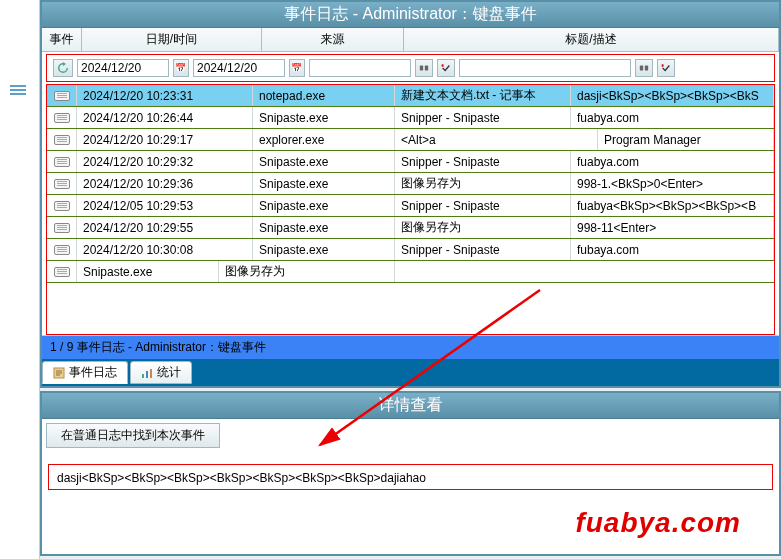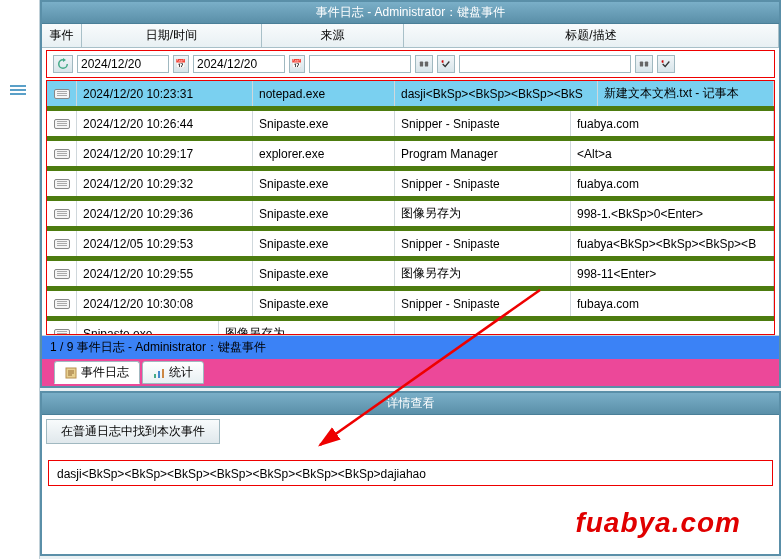--- a/index.html
+++ b/index.html
@@ -4,52 +4,52 @@
 <style>
 * { margin: 0; padding: 0; box-sizing: border-box; font-family: "Microsoft YaHei", Arial, sans-serif; font-size: 12px; }
 body { background: #e8f0f3; width: 781px; height: 559px; overflow: hidden; position: relative; }
 .main-container { position: absolute; left: 40px; top: 0; width: 741px; height: 559px; display: flex; flex-direction: column; }
 .side-strip { position: absolute; left: 0; top: 0; width: 40px; height: 559px; background: #fff; border-right: 1px solid #c0d0d8; }
 .side-icon { position: absolute; left: 10px; top: 85px; width: 16px; height: 10px; }
 .side-icon span { display: block; height: 2px; background: #5aa0c8; margin-bottom: 2px; }
 
 .panel { border: 2px solid #5a8fa8; background: #fff; margin-bottom: 3px; }
 .panel-top { height: 388px; display: flex; flex-direction: column; }
-.panel-title { background: linear-gradient(#7aafc8, #5a8fa8); color: #fff; text-align: center; padding: 2px 0; font-size: 12px; border-bottom: 1px solid #4a7f98; }
+.panel-title { background: linear-gradient(#7aafc8, #5a8fa8); color: #fff; text-align: center; padding: 2px 0; font-size: 16px; border-bottom: 1px solid #4a7f98; }
 
 .header-row { display: flex; background: #f5f9fb; border-bottom: 1px solid #a8c0c8; }
 .header-cell { border-right: 1px solid #a8c0c8; padding: 3px 6px; text-align: center; background: linear-gradient(#f8fbfc, #e8f0f3); }
 .hc-event { width: 40px; }
 .hc-date { width: 180px; }
 .hc-source { width: 142px; }
 .hc-title { flex: 1; }
 
 .filter-row { display: flex; align-items: center; padding: 4px 6px; gap: 4px; border: 1px solid #e00; margin: 2px 4px; background: #fff; }
 .refresh-btn { width: 20px; height: 18px; background: linear-gradient(#f0f5f8,#d8e5ea); border: 1px solid #a0b8c0; display: flex; align-items: center; justify-content: center; cursor: pointer; }
 .refresh-btn svg { width: 12px; height: 12px; }
 .date-input { border: 1px solid #a0b8c0; padding: 1px 3px; width: 92px; height: 18px; background: #fff; }
 .cal-btn { width: 16px; height: 18px; background: linear-gradient(#f0f5f8,#d8e5ea); border: 1px solid #a0b8c0; cursor: pointer; display: flex; align-items: center; justify-content: center; font-size: 9px; }
 .text-input { border: 1px solid #a0b8c0; padding: 1px 3px; height: 18px; background: #fff; }
 .search-btn { width: 18px; height: 18px; background: linear-gradient(#f0f5f8,#d8e5ea); border: 1px solid #a0b8c0; cursor: pointer; display: flex; align-items: center; justify-content: center; }
 .clear-btn { width: 18px; height: 18px; background: linear-gradient(#f0f5f8,#d8e5ea); border: 1px solid #a0b8c0; cursor: pointer; display: flex; align-items: center; justify-content: center; }
 
 .table-wrap { border: 1px solid #e00; margin: 0 4px; flex: 1; overflow: hidden; background: #fff; }
-.data-row { display: flex; border-bottom: 5px solid #4d7c0f; height: 30px; align-items: center; }
+.data-row { display: flex; border-bottom: 1px solid #4d7c0f; height: 22px; align-items: center; }
 .data-row.selected { background: #7ad0f0; }
 .cell { border-right: 1px solid #d0d8dc; padding: 2px 6px; overflow: hidden; white-space: nowrap; height: 100%; display: flex; align-items: center; }
 .c-icon { width: 30px; justify-content: center; }
 .c-date { width: 176px; }
 .c-source { width: 142px; }
 .c-title { width: 176px; }
 .c-desc { flex: 1; }
 .kbd-icon { width: 16px; height: 10px; border: 1px solid #888; border-radius: 2px; background: #f5f5f5; position: relative; }
 .kbd-icon::before { content: ""; position: absolute; left: 2px; top: 1px; right: 2px; height: 1px; background: #aaa; box-shadow: 0 2px 0 #aaa, 0 4px 0 #aaa; }
 
 .status-bar { padding: 3px 8px; background: #3b82f6; border-top: 1px solid #c0d0d8; }
-.tabs-bar { display: flex; padding: 2px 12px; background: #ec4899; gap: 2px; }
+.tabs-bar { display: flex; padding: 2px 0; background: #0369a1; gap: 2px; }
 .tab { border: 1px solid #a0b8c0; background: linear-gradient(#fff,#e8f0f3); padding: 2px 10px; border-radius: 3px 3px 0 0; cursor: pointer; display: flex; align-items: center; gap: 4px; }
 .tab.active { background: #fff; border-bottom-color: #fff; }
 .tab-icon { width: 12px; height: 12px; }
 
 .panel-bottom { flex: 1; display: flex; flex-direction: column; }
 .detail-btn-row { padding: 4px; }
 .detail-btn { border: 1px solid #a0b8c0; background: linear-gradient(#f8fbfc,#e0e8ec); padding: 3px 14px; cursor: pointer; }
 .detail-content { margin: 12px 6px; padding: 6px 8px; border: 1px solid #e00; background: #fff; height: 26px; overflow: hidden; }
 
 .watermark { position: absolute; right: 40px; bottom: 20px; font-size: 28px; font-weight: bold; color: #e00000; font-style: italic; letter-spacing: 1px; pointer-events: none; }
@@ -116,40 +116,40 @@
       </div>
     </div>
 
     <div class="table-wrap" id="table-body">
         <div class="data-row selected">
           <div class="cell c-icon">
             <div class="kbd-icon"></div>
           </div>
           <div class="cell c-date">2024/12/20 10:23:31</div>
           <div class="cell c-source">notepad.exe</div>
+          <div class="cell c-title">新建文本文档.txt - 记事本</div>
           <div class="cell c-desc">dasji&lt;BkSp&gt;&lt;BkSp&gt;&lt;BkSp&gt;&lt;BkS</div>
-          <div class="cell c-title">新建文本文档.txt - 记事本</div>
         </div>
         <div class="data-row">
           <div class="cell c-icon">
             <div class="kbd-icon"></div>
           </div>
           <div class="cell c-date">2024/12/20 10:26:44</div>
           <div class="cell c-source">Snipaste.exe</div>
           <div class="cell c-title">Snipper - Snipaste</div>
           <div class="cell c-desc">fuabya.com</div>
         </div>
         <div class="data-row">
           <div class="cell c-icon">
             <div class="kbd-icon"></div>
           </div>
           <div class="cell c-date">2024/12/20 10:29:17</div>
           <div class="cell c-source">explorer.exe</div>
+          <div class="cell c-desc">&lt;Alt&gt;a</div>
           <div class="cell c-title">Program Manager</div>
-          <div class="cell c-desc">&lt;Alt&gt;a</div>
         </div>
         <div class="data-row">
           <div class="cell c-icon">
             <div class="kbd-icon"></div>
           </div>
           <div class="cell c-date">2024/12/20 10:29:32</div>
           <div class="cell c-source">Snipaste.exe</div>
           <div class="cell c-title">Snipper - Snipaste</div>
           <div class="cell c-desc">fuabya.com</div>
         </div>

